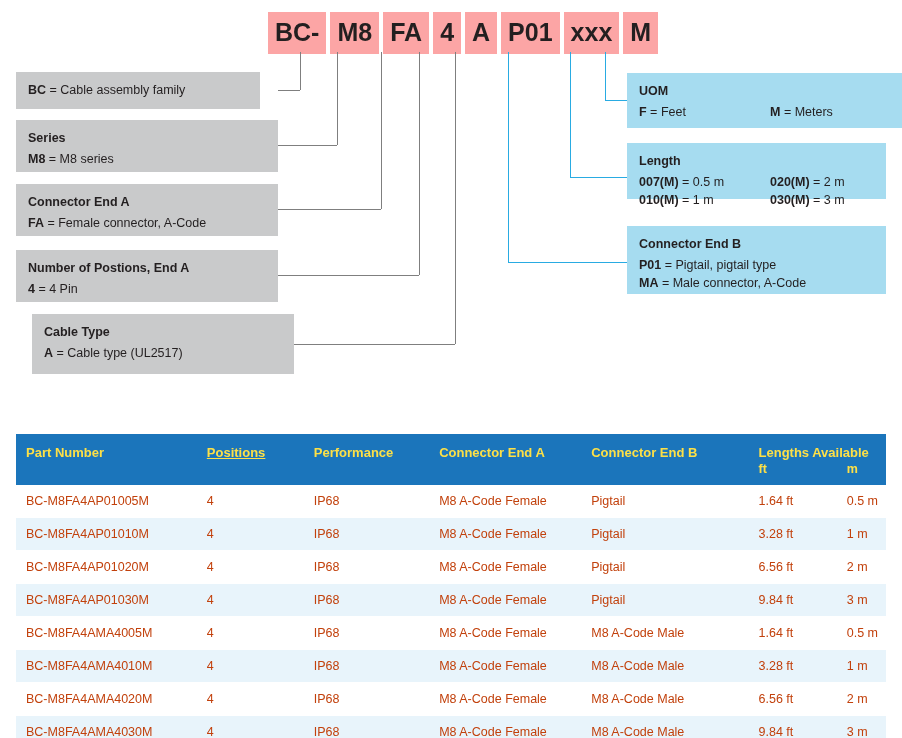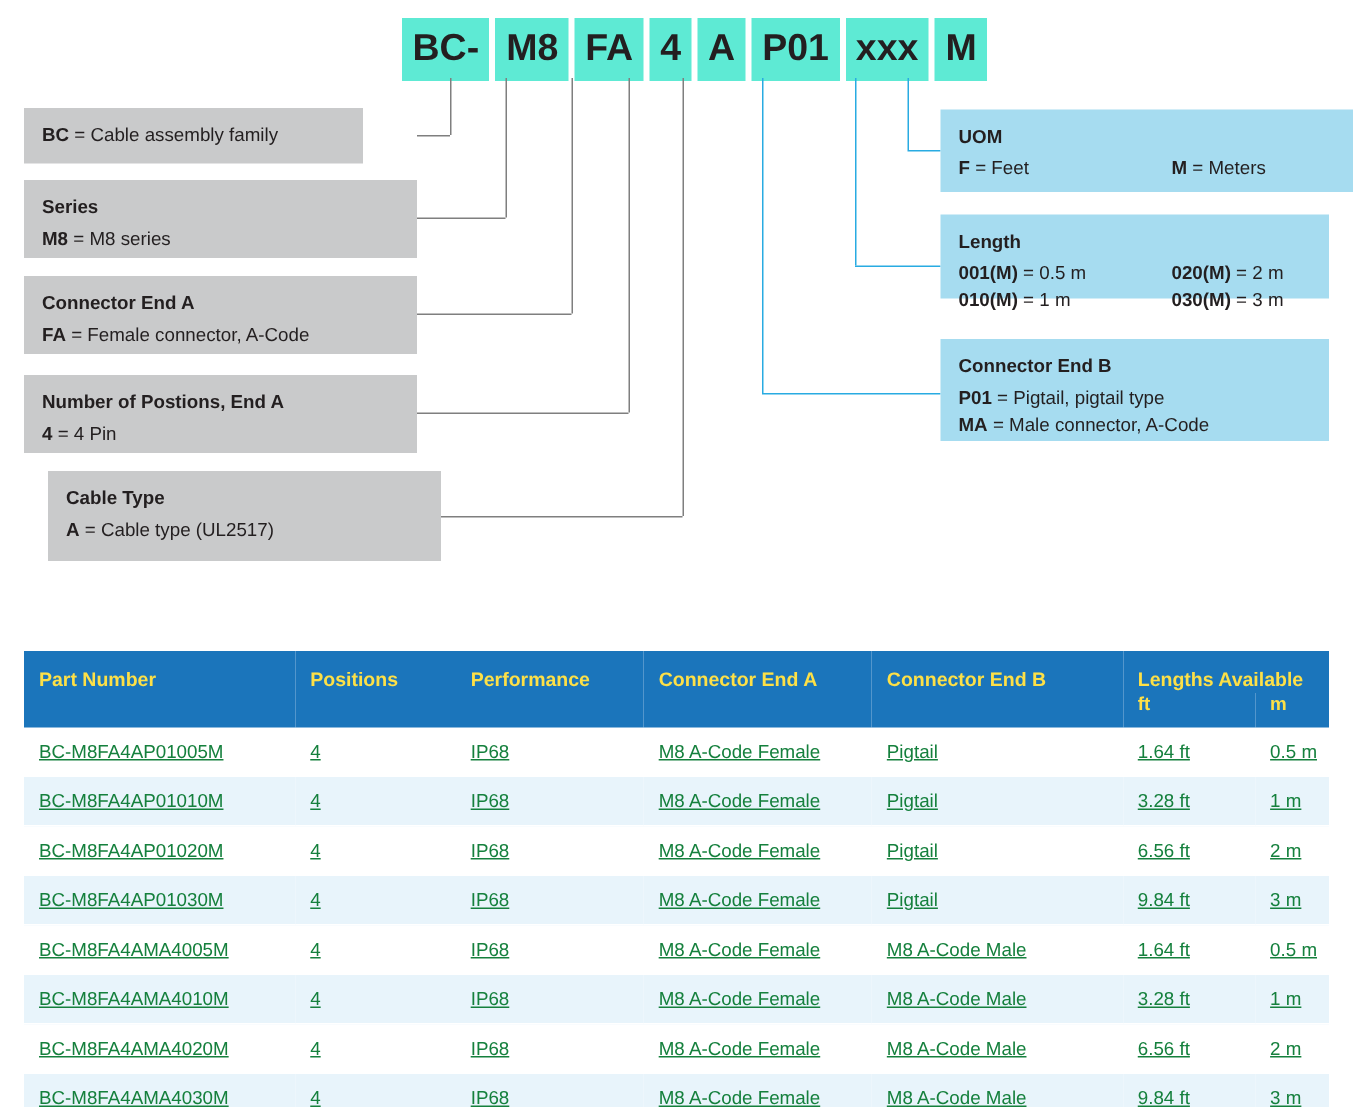--- a/index.html
+++ b/index.html
@@ -19,21 +19,21 @@
   
   #code-row {
     position: absolute;
     left: 268px;
     top: 12px;
     display: flex;
     align-items: flex-start;
     gap: 4px;
   }
   .code-seg {
-    background: #5eead4;
+    background: #fca5a5;
     font-weight: bold;
     font-size: 25px;
     line-height: 1;
     padding: 8px 7px 9px 7px;
     color: #231f20;
     letter-spacing: 0px;
   }
 
   
   .box {
@@ -58,21 +58,21 @@
     position: absolute;
     background: #7f7f7f;
   }
   .ln-h { height: 1px; }
   .ln-v { width: 1px; }
   .ln-h.b, .ln-v.b { background: #29abe2; }
 
   
   .cols {
     display: flex;
-    gap: 22px;
+    gap: 11px;
   }
   .cols .col { flex: 0 0 auto; }
 
   
   #table-wrap {
     position: absolute;
     left: 16px;
     top: 434px;
     width: 870px;
   }
@@ -93,23 +93,22 @@
   }
   thead th.lengths { padding-bottom: 2px; }
   thead tr.sub th {
     padding-top: 0px;
     padding-bottom: 9px;
     font-size: 12.5px;
   }
   tbody td {
     padding: 9px 8px 9px 10px;
     vertical-align: middle;
-    color: #15803d;
+    color: #c2410c;
     white-space: nowrap;
-    text-decoration: underline;
   }
   tbody tr.alt td { background: #e8f4fb; }
   tbody tr td { border-bottom: 1px solid #ffffff; }
 </style>
 </head>
 <body>
 
 <div id="code-row">
   <span class="code-seg">BC-</span>
   <span class="code-seg">M8</span>
@@ -138,21 +137,21 @@
 
 <div class="ln-v b" style="left:605px; top:52px; height:48px;"></div>
 <div class="ln-h b" style="left:605px; top:100px; width:22px;"></div>
 
 <div class="ln-v b" style="left:570px; top:52px; height:125px;"></div>
 <div class="ln-h b" style="left:570px; top:177px; width:57px;"></div>
 
 <div class="ln-v b" style="left:508px; top:52px; height:210px;"></div>
 <div class="ln-h b" style="left:508px; top:262px; width:119px;"></div>
 
-<div class="box grey" style="left:16px; top:72px; width:226px; height:37px;">
+<div class="box grey" style="left:16px; top:72px; width:244px; height:37px;">
   <span class="ln"><b>BC</b> = Cable assembly family</span>
 </div>
 
 <div class="box grey" style="left:16px; top:120px; width:262px; height:52px;">
   <span class="ttl">Series</span>
   <span class="ln"><b>M8</b> = M8 series</span>
 </div>
 
 <div class="box grey" style="left:16px; top:184px; width:262px; height:52px;">
   <span class="ttl">Connector End A</span>
@@ -178,42 +177,42 @@
     <div class="col">
       <span class="ln"><b>M</b> = Meters</span>
     </div>
   </div>
 </div>
 
 <div class="box blue" style="left:627px; top:143px; width:259px; height:56px;">
   <span class="ttl">Length</span>
   <div class="cols">
     <div class="col" style="width:120px;">
-      <span class="ln"><b>001(M)</b> = 0.5 m</span>
+      <span class="ln"><b>007(M)</b> = 0.5 m</span>
       <span class="ln"><b>010(M)</b> = 1 m</span>
     </div>
     <div class="col">
       <span class="ln"><b>020(M)</b> = 2 m</span>
       <span class="ln"><b>030(M)</b> = 3 m</span>
     </div>
   </div>
 </div>
 
 <div class="box blue" style="left:627px; top:226px; width:259px; height:68px;">
   <span class="ttl">Connector End B</span>
   <span class="ln"><b>P01</b> = Pigtail, pigtail type</span>
   <span class="ln"><b>MA</b> = Male connector, A-Code</span>
 </div>
 
 <div id="table-wrap">
   <table>
     <thead>
       <tr>
         <th rowspan="2" style="width:182px;">Part Number</th>
-        <th rowspan="2" style="width:105px;">Positions</th>
+        <th rowspan="2" style="width:105px;text-decoration:underline;">Positions</th>
         <th rowspan="2" style="width:122px;">Performance</th>
         <th rowspan="2" style="width:148px;">Connector End A</th>
         <th rowspan="2" style="width:172px;">Connector End B</th>
         <th class="lengths" colspan="2">Lengths Available</th>
       </tr>
       <tr class="sub">
         <th style="width:75px;">ft</th>
         <th>m</th>
       </tr>
     </thead>

